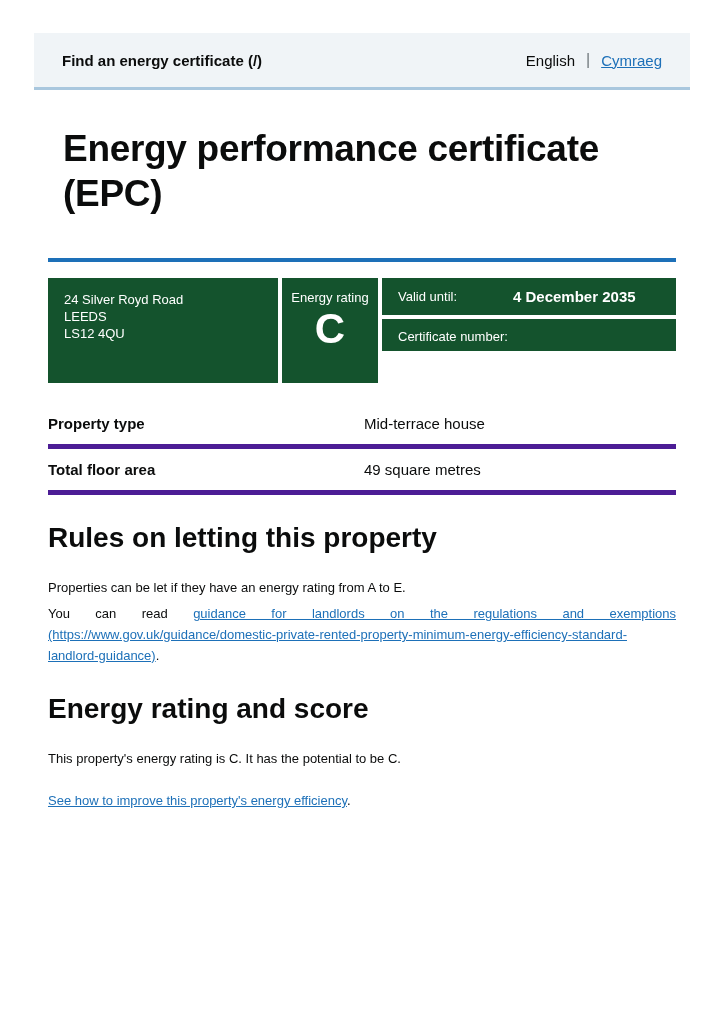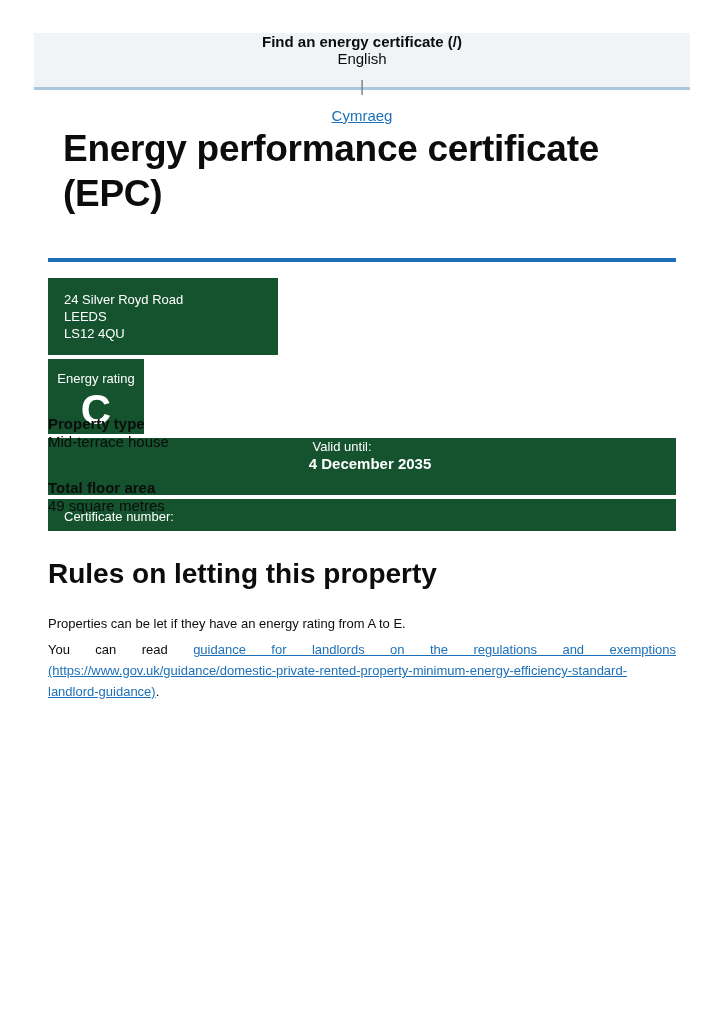--- a/index.html
+++ b/index.html
@@ -1,15 +1,15 @@
 <!DOCTYPE html>
 <html><head>
 <meta charset="utf-8">
 <style>
-  * { margin: 0; padding: 0; box-sizing: border-box; flex-direction: column; }
+  * { margin: 0; padding: 0; box-sizing: border-box; }
   html, body { background: #fff; }
   body {
     width: 724px; height: 1024px;
     font-family: "Liberation Sans", sans-serif;
     color: #0b0c0c;
     overflow: hidden;
     position: relative;
   }
   a { color: #1d70b8; text-decoration: underline; cursor: pointer; }
 
@@ -57,21 +57,21 @@
   }
   .banner-rating {
     width: 96px;
     text-align: center;
     padding-top: 12px;
   }
   .rating-label { font-size: 13px; }
   .rating-value { font-size: 42px; font-weight: bold; line-height: 48px; }
   .banner-right { flex: 1; display: flex; flex-direction: column; gap: 4px; }
   .kv { display: flex; padding-left: 16px; }
-  .kv-top { height: 57px; align-items: center; }
+  .kv-top { height: 37px; align-items: center; }
   .kv-bottom { height: 32px; padding-top: 9px; }
   .kv-label { width: 115px; font-size: 13px; line-height: 17px; }
   .kv-value { font-size: 15px; font-weight: bold; line-height: 17px; }
 
   
   .summary-table { margin-top: 20px; }
   .table-row {
     display: flex;
     border-bottom: 5px solid #4c1d95;
     padding: 12px 0 11px 0;
@@ -150,14 +150,19 @@
       <div class="row-value">49 square metres</div>
     </div>
   </section>
 
   <section>
     <h2 class="section-heading">Rules on letting this property</h2>
     <p class="body-text">Properties can be let if they have an energy rating from A to E.</p>
     <p class="link-paragraph"><span>You can read </span><a>guidance for landlords on the regulations and exemptions (https://www.gov.uk/guidance/domestic-private-rented-property-minimum-energy-efficiency-standard-landlord-guidance)</a><span>.</span></p>
   </section>
 
+  <section>
+    <h2 class="section-heading rating-heading">Energy rating and score</h2>
+    <p class="body-text">This property's energy rating is C. It has the potential to be C.</p>
+    <p class="improve-line"><a>See how to improve this property's energy efficiency</a><span>.</span></p>
+  </section>
 
 </main>
 
 </body></html>

